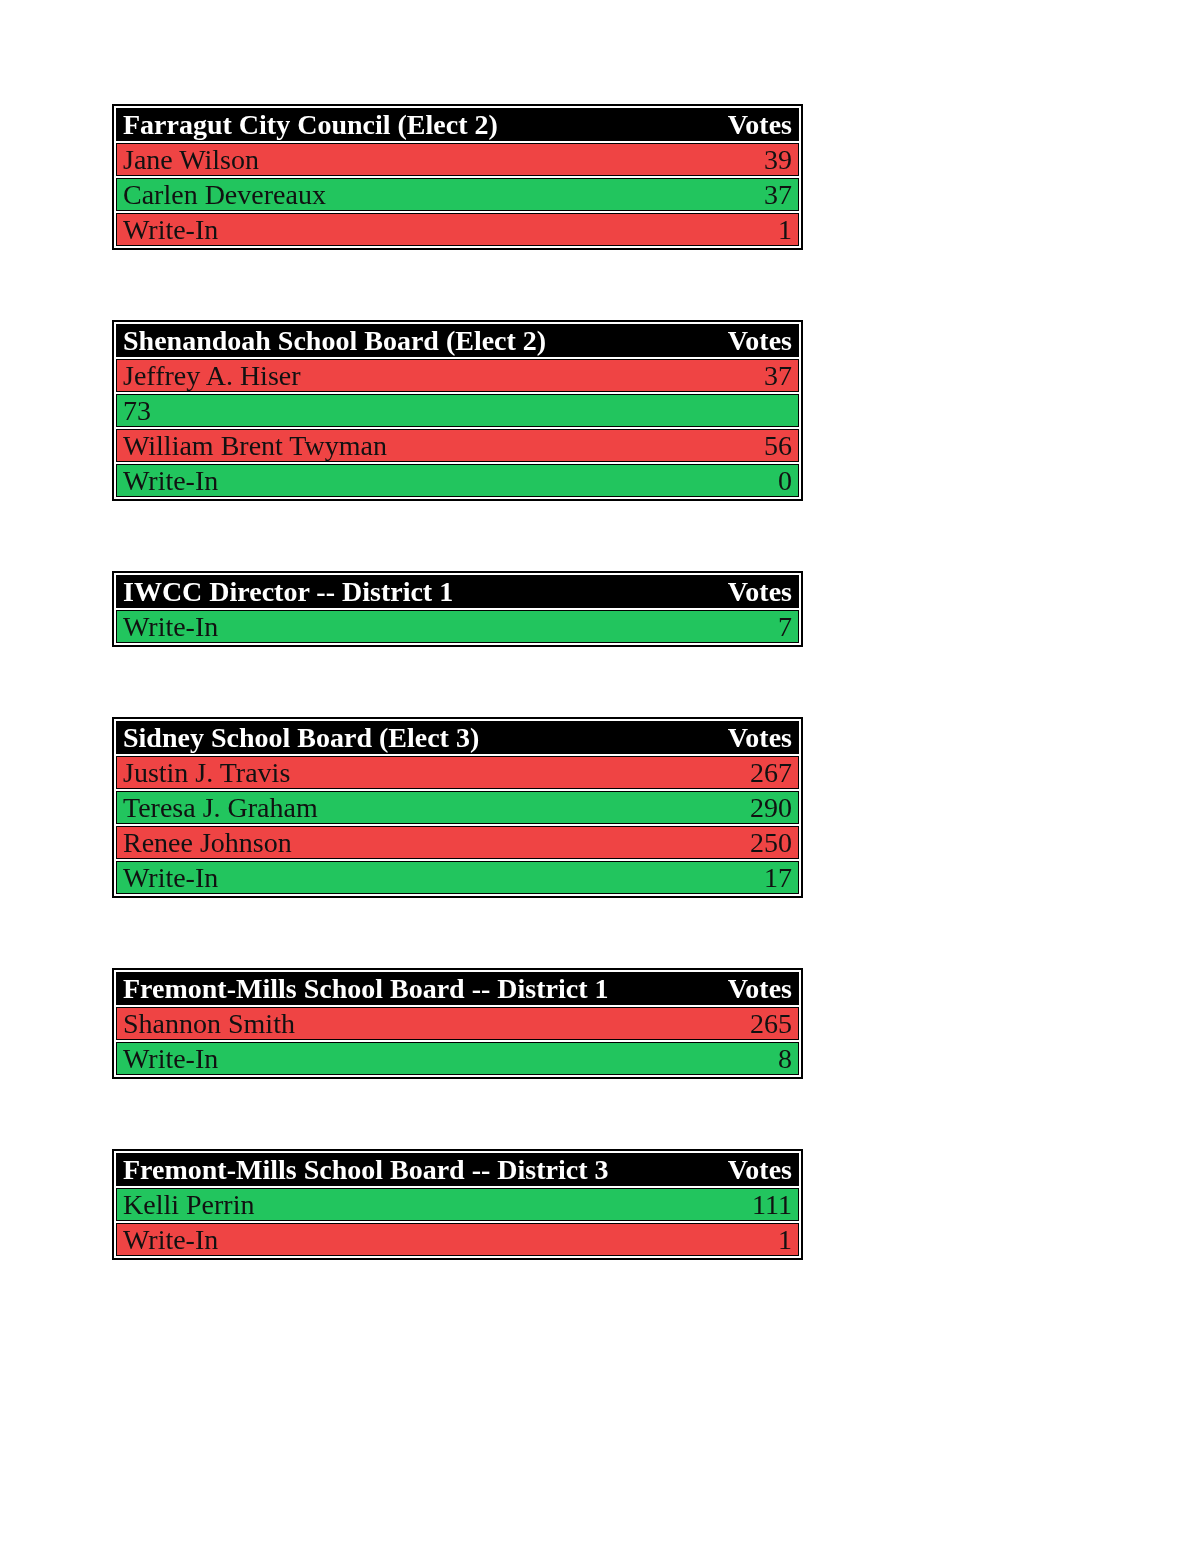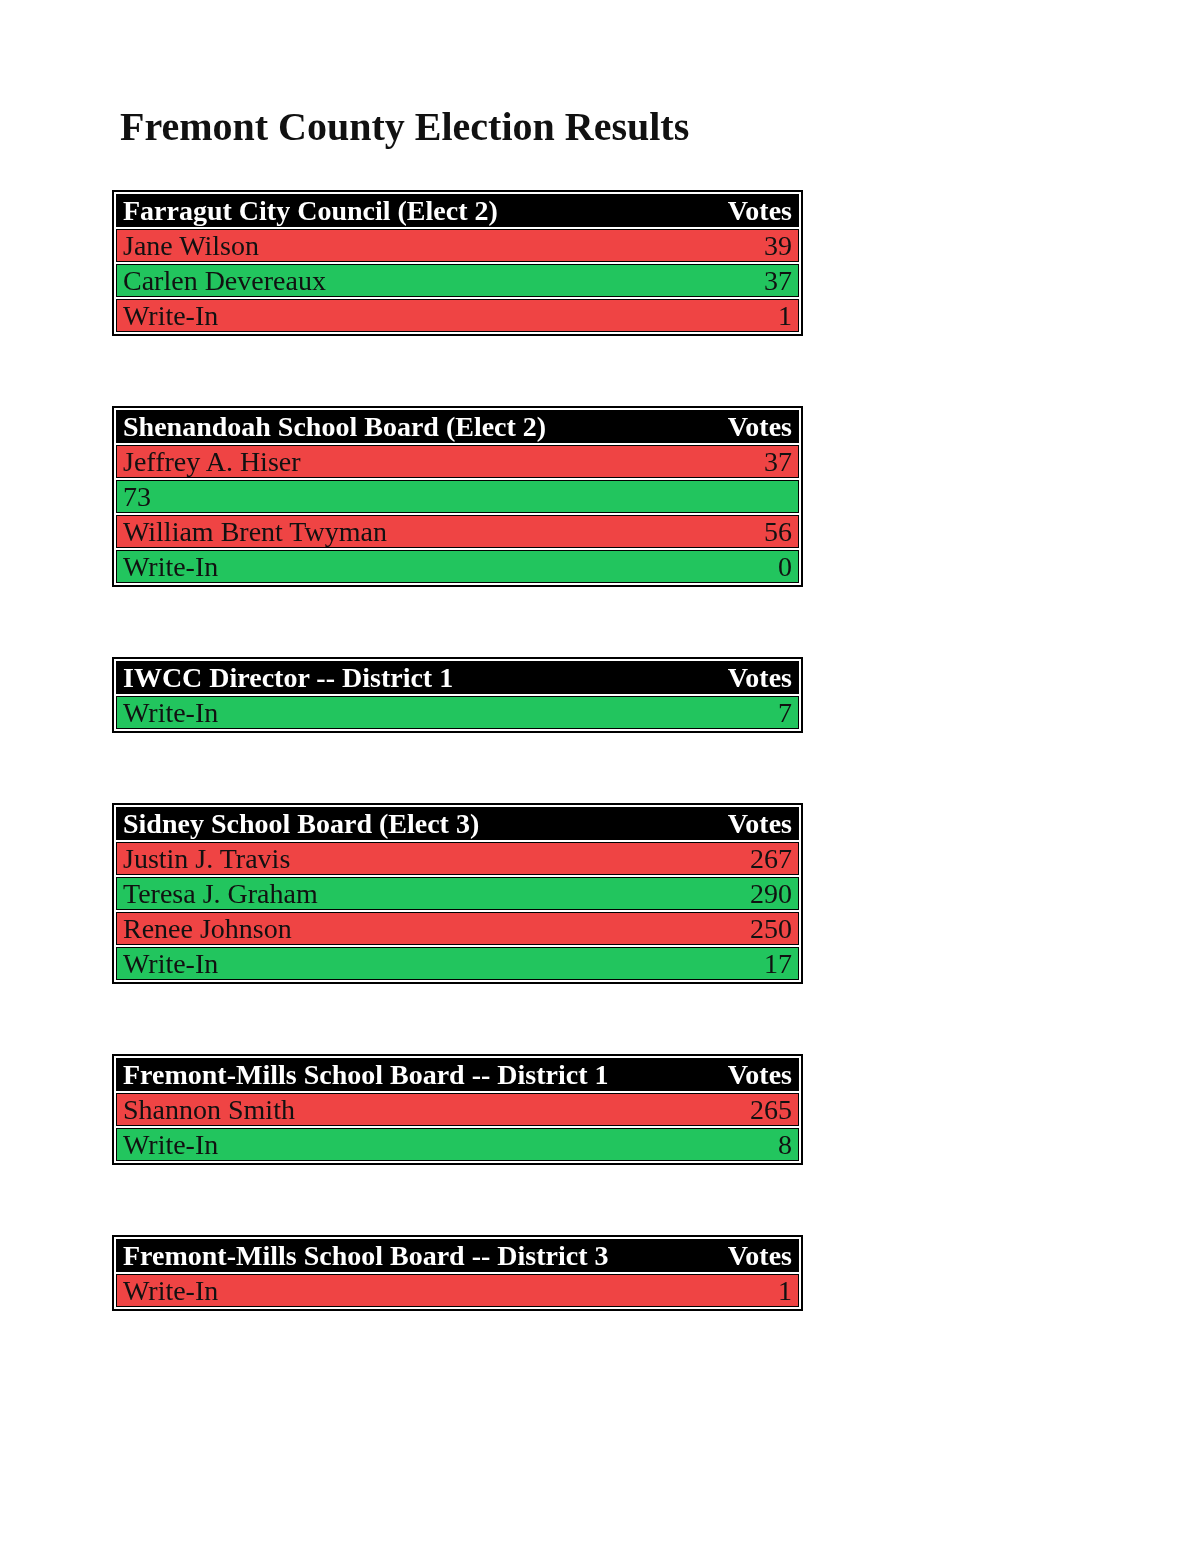--- a/index.html
+++ b/index.html
@@ -53,21 +53,20 @@
   .body-row.alt   { background: #ef4444; }
   .body-row.plain { background: #22c55e; }
   .contest   { text-align: left; }
   .candidate { text-align: left; }
   .votes     { text-align: right; }
 </style>
 </head>
 <body>
 
 <div class="page">
-  <h1 class="page-title">Fremont County Election Results</h1>
   <div id="tables">
   <section class="results-table">
     <div class="row header-row">
       <span class="contest">Farragut City Council (Elect 2)</span>
       <span class="votes">Votes</span>
     </div>
 
   <div class="row body-row alt">
     <span class="candidate">Jane Wilson</span>
     <span class="votes">39</span>
@@ -167,20 +166,24 @@
   </div>
 </section>
 
   <section class="results-table">
     <div class="row header-row">
       <span class="contest">Fremont-Mills School Board -- District 3</span>
       <span class="votes">Votes</span>
     </div>
 
 
+  <div class="row body-row plain">
+    <span class="candidate">Kelli Perrin</span>
+    <span class="votes">111</span>
+  </div>
 
   <div class="row body-row alt">
     <span class="candidate">Write-In</span>
     <span class="votes">1</span>
   </div>
 </section>
 </div>
 </div>
 
 </body></html>

